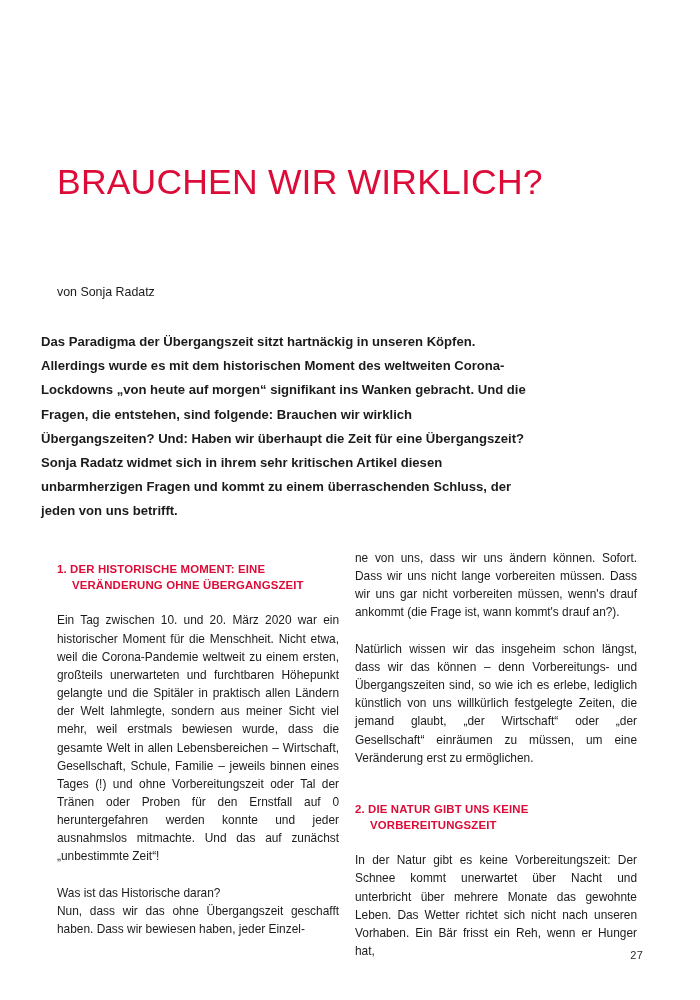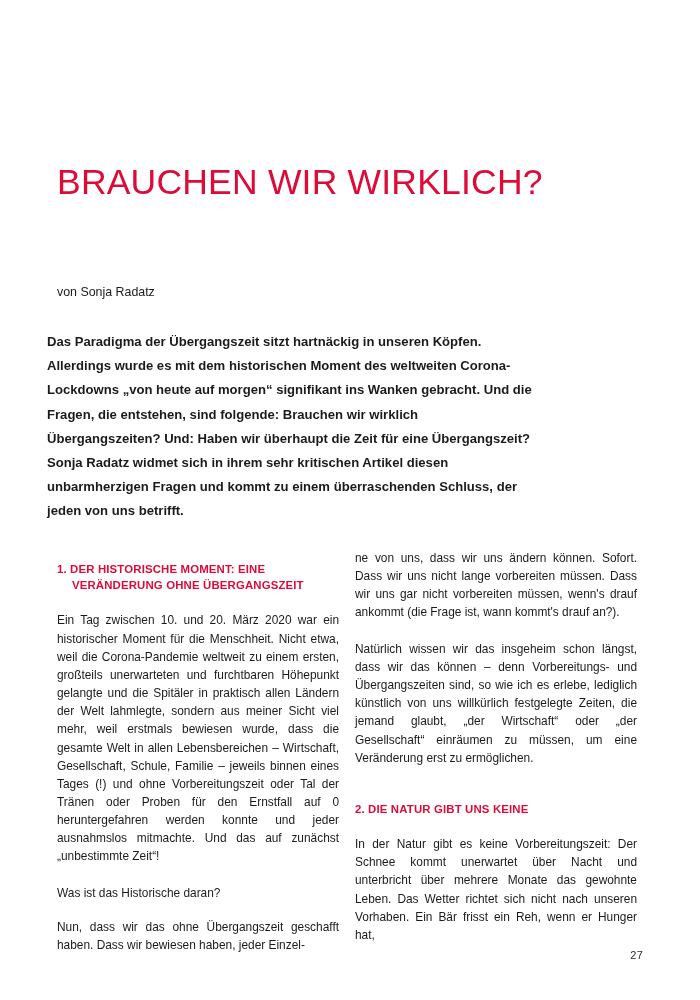--- a/index.html
+++ b/index.html
@@ -45,21 +45,21 @@
     top: 283px;
     font-size: 12.4px;
     line-height: 18px;
     color: #1b1b1b;
     font-weight: 400;
   }
 
   
   .lead {
     position: absolute;
-    left: 47px;
+    left: 41px;
     top: 330px;
     width: 487px;
     font-size: 13.1px;
     line-height: 24.2px;
     font-weight: 700;
     color: #1b1b1b;
     text-align: left;
   }
   .lead p {
     margin: 0;
@@ -93,21 +93,21 @@
     text-align: justify;
     text-justify: inter-word;
     color: #1b1b1b;
     margin: 0 0 0 0;
     hyphens: manual;
   }
   .body-text + .body-text {
     margin-top: 18.15px;
   }
   .body-text.tight + .body-text.tight {
-    margin-top: 16px;
+    margin-top: 0;
   }
   .body-text.last-line-left {
     text-align-last: left;
   }
 
   .spacer-heading {
     height: 22px;
   }
 
   
@@ -145,19 +145,20 @@
     <p class="body-text tight last-line-left">Was ist das Historische daran?</p>
     <p class="body-text tight">Nun, dass wir das ohne Übergangszeit geschafft haben. Dass wir bewiesen haben, jeder Einzel-</p>
   </div>
 
   <div class="col col-right">
     <p class="body-text">ne von uns, dass wir uns ändern können. Sofort. Dass wir uns nicht lange vorbereiten müssen. Dass wir uns gar nicht vorbereiten müssen, wenn's drauf ankommt (die Frage ist, wann kommt's drauf an?).</p>
     <p class="body-text tight">Natürlich wissen wir das insgeheim schon längst, dass wir das können – denn Vorbereitungs- und Übergangszeiten sind, so wie ich es erlebe, lediglich künstlich von uns willkürlich festgelegte Zeiten, die jemand glaubt, „der Wirtschaft“ oder „der Gesellschaft“ einräumen zu müssen, um eine Veränderung erst zu ermöglichen.</p>
     <div class="spacer-heading"></div>
     <div class="section-heading">
       <span>2. DIE NATUR GIBT UNS KEINE</span>
+      <span class="cont">VORBEREITUNGSZEIT</span>
     </div>
     <p class="body-text">In der Natur gibt es keine Vorbereitungszeit: Der Schnee kommt unerwartet über Nacht und unterbricht über mehrere Monate das gewohnte Leben. Das Wetter richtet sich nicht nach unseren Vorhaben. Ein Bär frisst ein Reh, wenn er Hunger hat,</p>
   </div>
 
   <div class="page-number">27</div>
 
 </div>
 
 </body></html>

